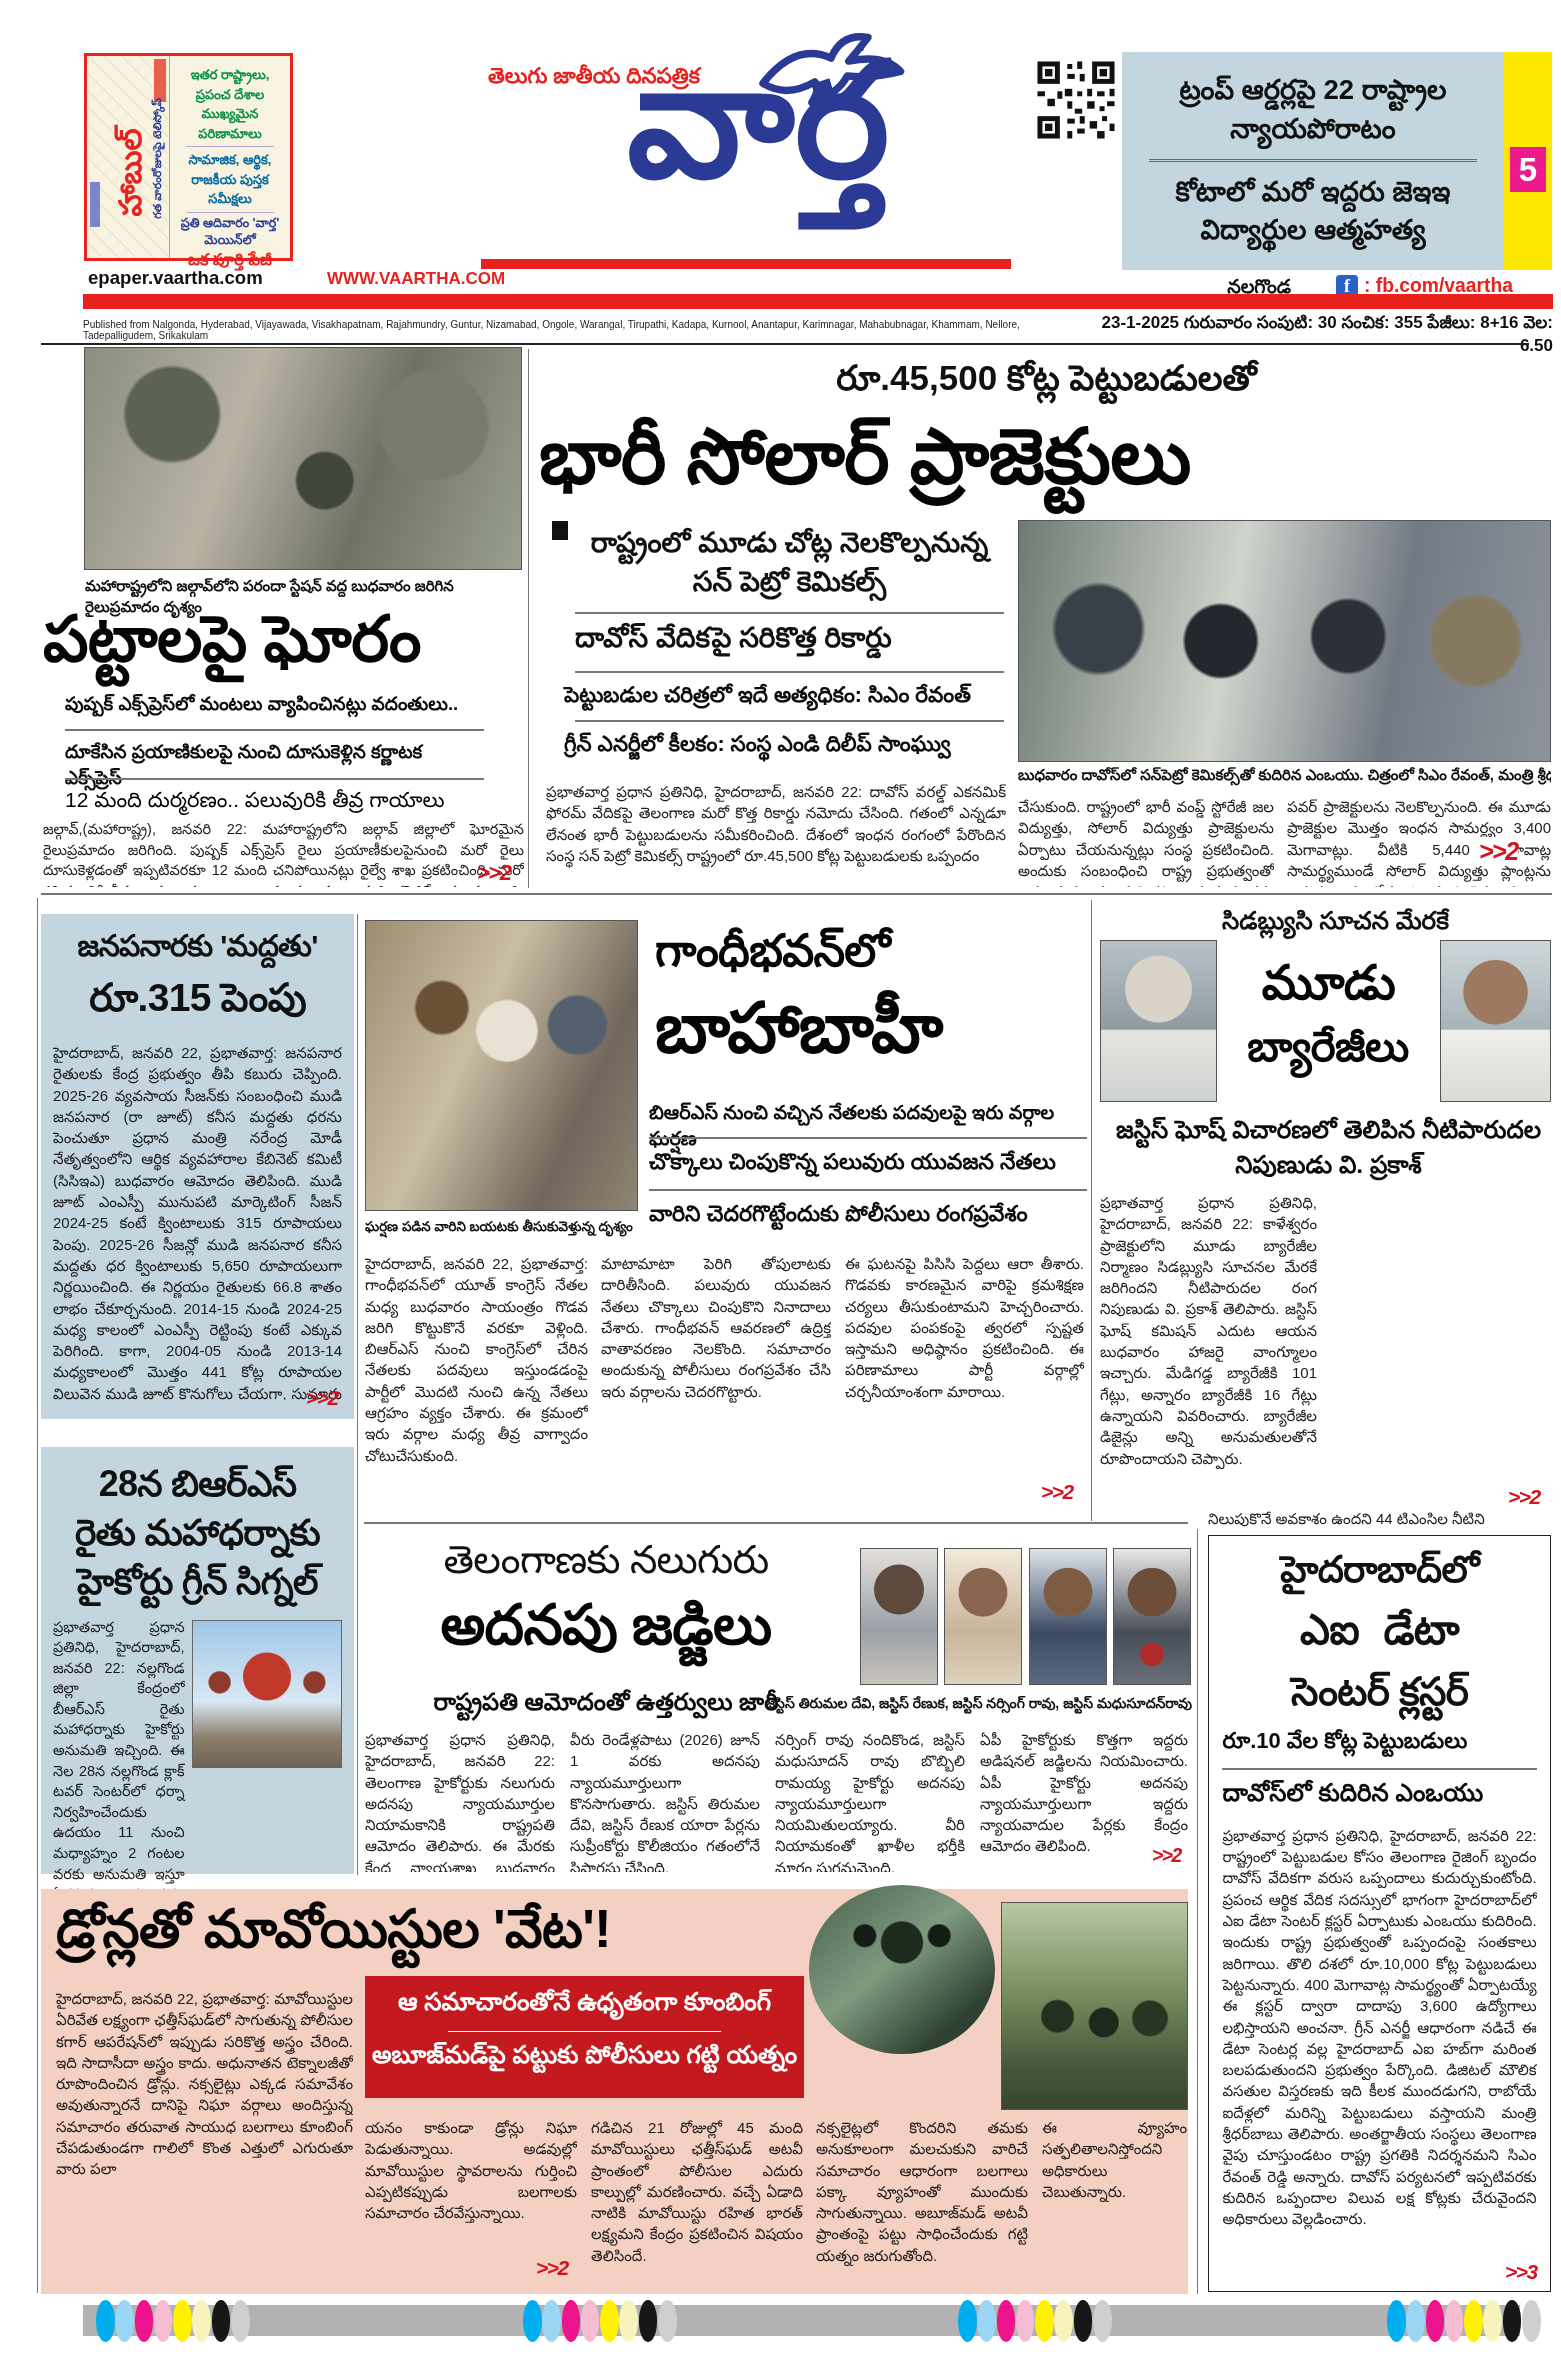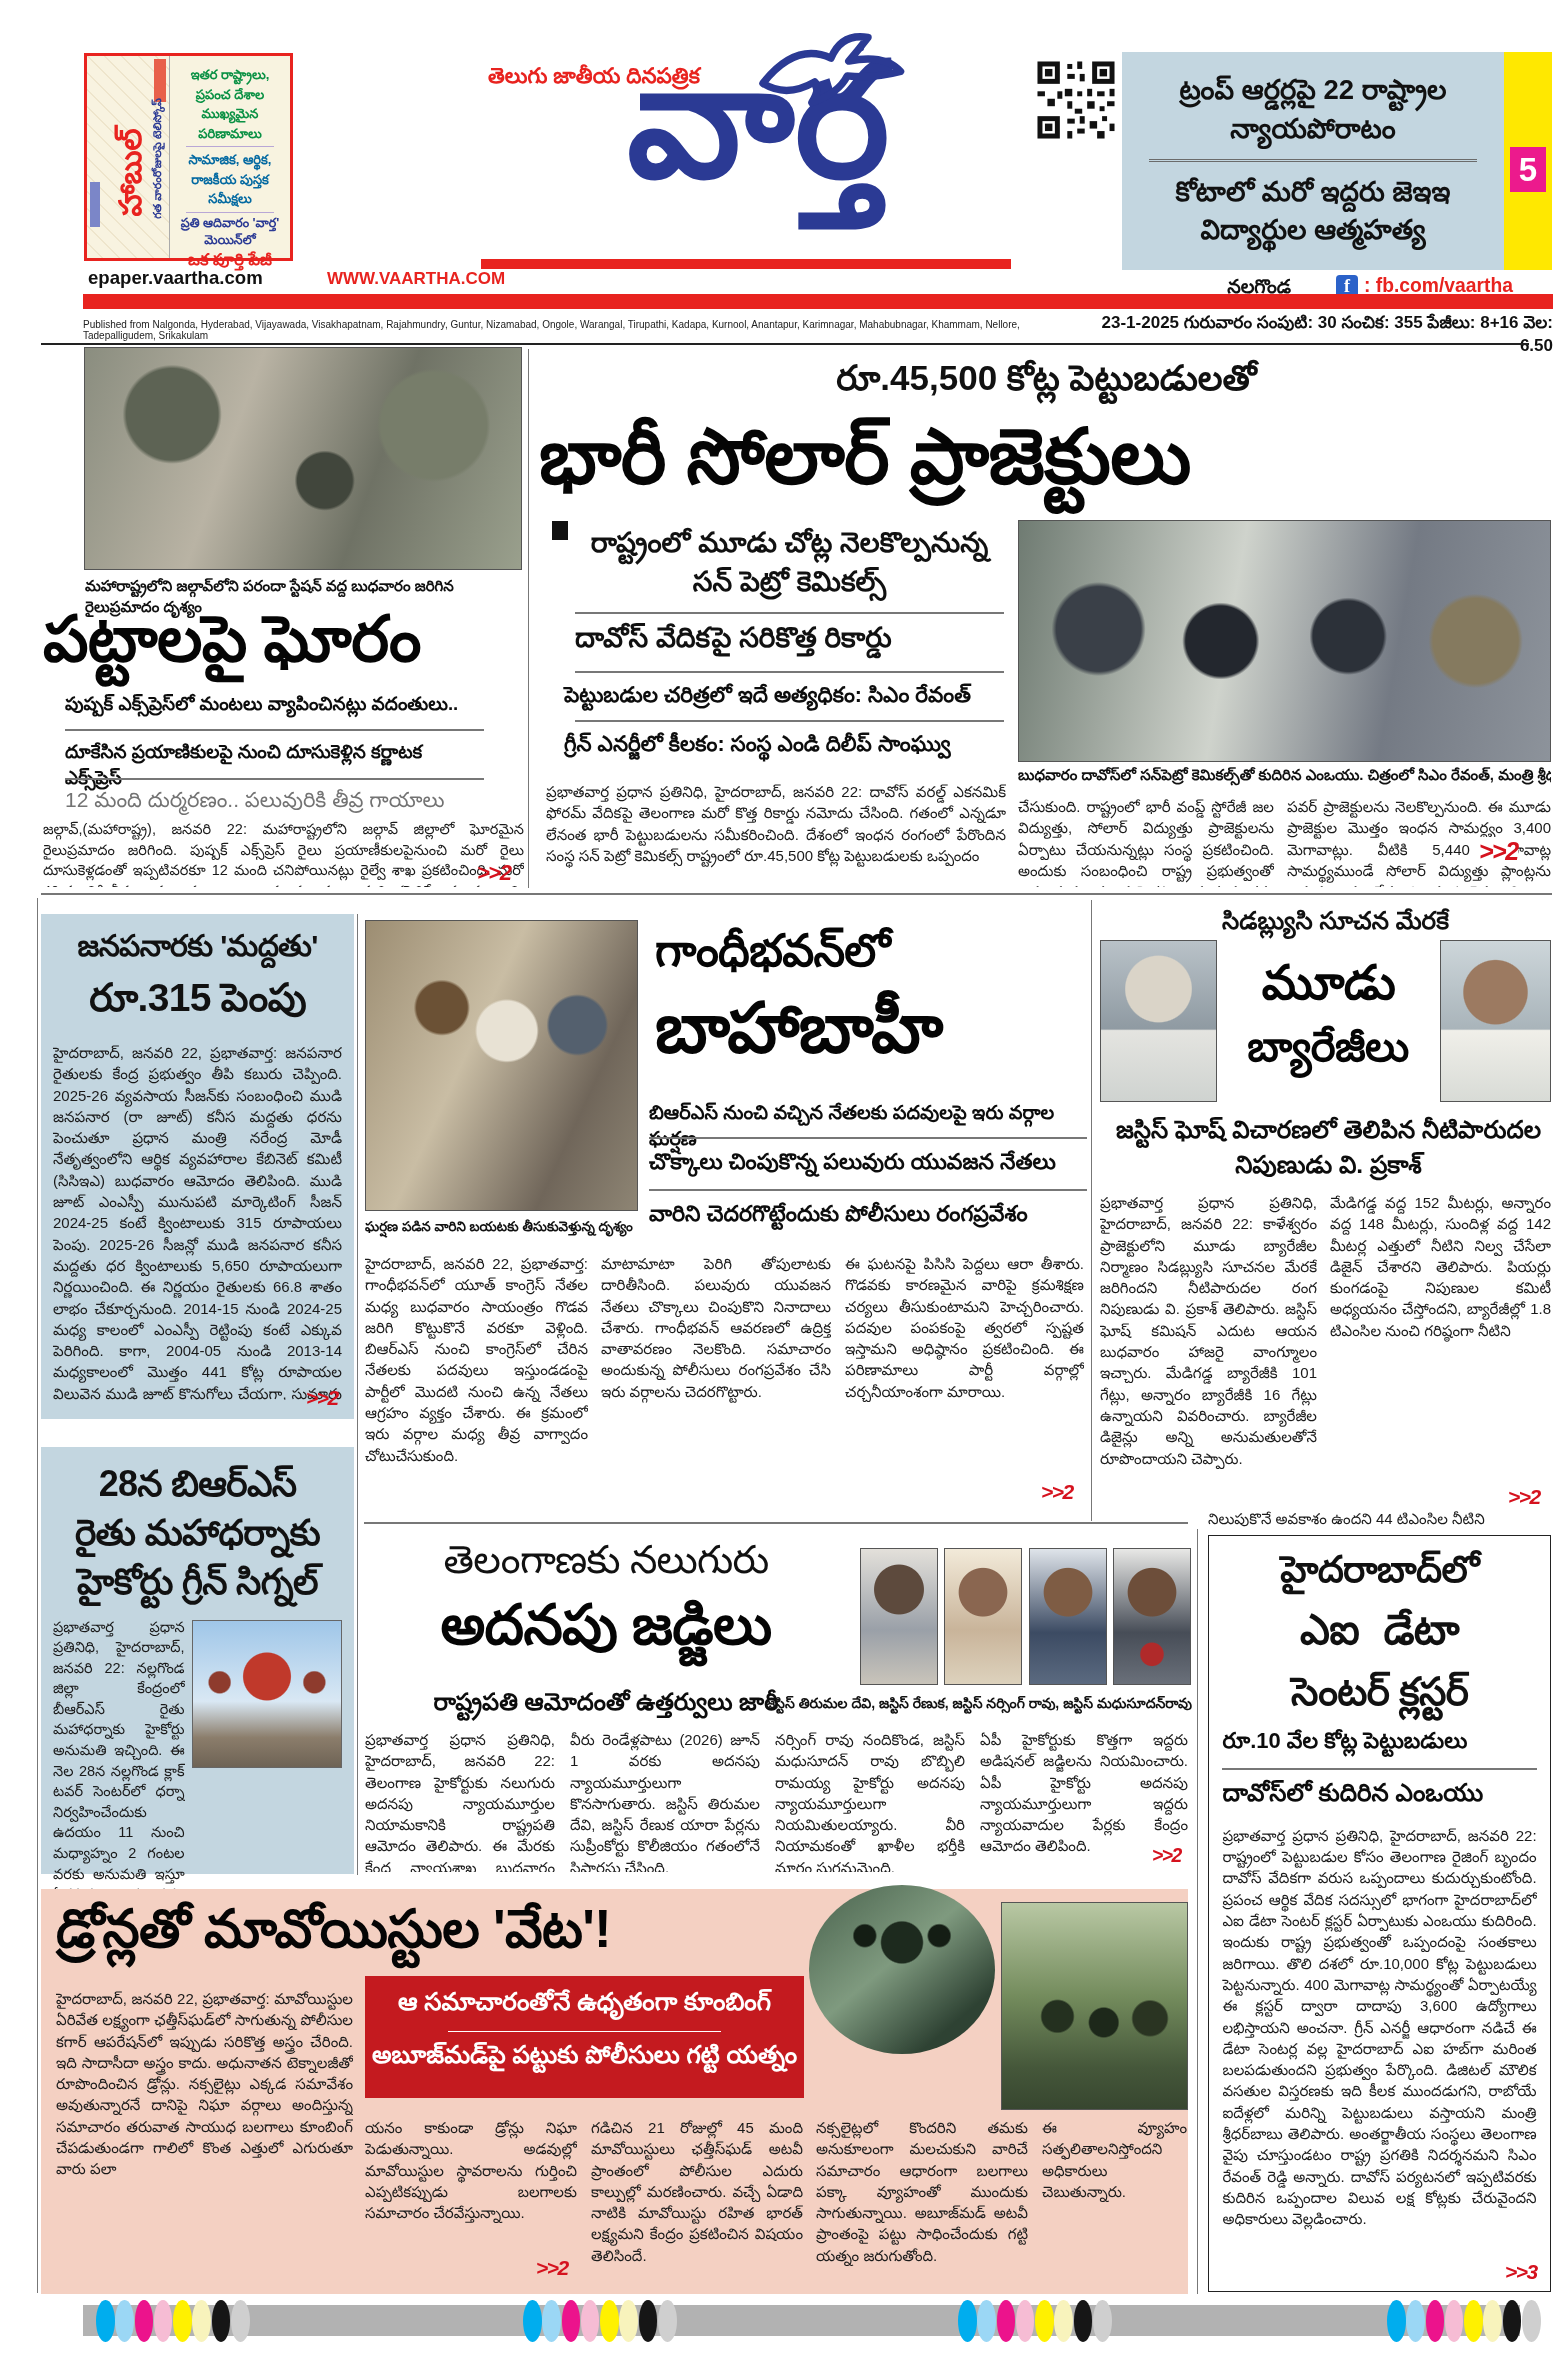--- a/index.html
+++ b/index.html
@@ -136,21 +136,21 @@
       radial-gradient(circle at 55% 60%, #41463c 0 10%, transparent 11%),
       radial-gradient(circle at 80% 35%, #777d6a 0 14%, transparent 15%),
       linear-gradient(110deg,#8a8d7f,#b9b3a4 35%,#6f7265 65%,#9aa08d);"></div>
   <div class="abs" style="left:85px;top:577px;width:442px;font-size:15px;font-weight:600;">మహారాష్ట్రలోని జల్గావ్‌లోని పరందా స్టేషన్ వద్ద బుధవారం జరిగిన రైలుప్రమాదం దృశ్యం</div>
 
   <div class="abs hl" style="left:43px;top:604px;width:482px;font-size:64px;white-space:nowrap;">పట్టాలపై ఘోరం</div>
   <div class="abs deck" style="left:65px;top:693px;width:419px;font-size:18.6px;">పుష్పక్ ఎక్స్‌ప్రెస్‌లో మంటలు వ్యాపించినట్లు వదంతులు..</div>
   <div class="abs rule" style="left:65px;top:729px;width:419px;height:1.5px;"></div>
   <div class="abs deck" style="left:65px;top:741px;width:419px;font-size:18.6px;">దూకేసిన ప్రయాణికులపై నుంచి దూసుకెళ్లిన కర్ణాటక ఎక్స్‌ప్రెస్</div>
   <div class="abs rule" style="left:65px;top:778px;width:419px;height:1.5px;"></div>
-  <div class="abs" style="left:65px;top:788px;width:419px;font-size:21px;font-weight:400;color:#737373;">12 మంది దుర్మరణం.. పలువురికి తీవ్ర గాయాలు</div>
+  <div class="abs" style="left:65px;top:788px;width:419px;font-size:21px;font-weight:400;color:#000000;">12 మంది దుర్మరణం.. పలువురికి తీవ్ర గాయాలు</div>
   <div class="abs body-txt" style="left:43px;top:819px;width:481px;height:68px;font-size:14.5px;">జల్గావ్,(మహారాష్ట్ర), జనవరి 22: మహారాష్ట్రలోని జల్గావ్ జిల్లాలో ఘోరమైన రైలుప్రమాదం జరిగింది. పుష్పక్ ఎక్స్‌ప్రెస్ రైలు ప్రయాణీకులపైనుంచి మరో రైలు దూసుకెళ్లడంతో ఇప్పటివరకూ 12 మంది చనిపోయినట్లు రైల్వే శాఖ ప్రకటించింది. మరో 40 మందికి తీవ్ర గాయాలయ్యాయి. కాగా మృతుల సంఖ్య మరింతపెరిగే అవకాశం ఉంది. క్షతగాత్రులను చికిత్స నిమిత్తం</div>
   <div class="abs jump" style="left:477px;top:860px;font-size:22px;">&gt;&gt;2</div>
 
   <div class="abs" style="left:542px;top:358px;width:1009px;text-align:center;font-size:35px;font-weight:700;">రూ.45,500 కోట్ల పెట్టుబడులతో</div>
   <div class="abs hl" style="left:539px;top:413px;width:1015px;font-size:77px;white-space:nowrap;">భారీ సోలార్ ప్రాజెక్టులు</div>
 
   <div class="abs" style="left:552px;top:521px;width:16.3px;height:19.3px;background:#111;"></div>
   <div class="abs" style="left:575px;top:524px;width:429px;text-align:center;font-size:28px;font-weight:600;line-height:1.38;">రాష్ట్రంలో మూడు చోట్ల నెలకొల్పనున్న సన్ పెట్రో కెమికల్స్</div>
   <div class="abs rule" style="left:575px;top:612px;width:429px;height:1.5px;"></div>
   <div class="abs" style="left:575px;top:622px;width:429px;text-align:left;font-size:28px;font-weight:600;">దావోస్ వేదికపై సరికొత్త రికార్డు</div>
@@ -210,21 +210,20 @@
   <div class="abs photo" style="left:1100px;top:940px;width:117px;height:162px;background:
       radial-gradient(circle at 50% 30%, #dad4c8 0 26%, transparent 27%),
       linear-gradient(#b9c2c8,#8f9aa2 55%,#e4e4e0 56%,#cfd3d0);"></div>
   <div class="abs photo" style="left:1440px;top:940px;width:111px;height:162px;background:
       radial-gradient(circle at 50% 32%, #9c7a61 0 26%, transparent 27%),
       linear-gradient(#cdd6da,#a9b4ba 55%,#f0efe9 56%,#d8dbd6);"></div>
   <div class="abs hl" style="left:1223px;top:956px;width:211px;text-align:center;font-size:48px;">మూడు</div>
   <div class="abs hl" style="left:1208px;top:1023px;width:240px;text-align:center;font-size:42px;white-space:nowrap;">బ్యారేజీలు</div>
   <div class="abs deck" style="left:1106px;top:1113px;width:445px;text-align:center;font-size:24.5px;line-height:1.42;">జస్టిస్ ఘోష్ విచారణలో తెలిపిన నీటిపారుదల నిపుణుడు వి. ప్రకాశ్</div>
   <div class="abs body-txt" style="left:1100px;top:1192px;width:217px;height:312px;">ప్రభాతవార్త ప్రధాన ప్రతినిధి, హైదరాబాద్, జనవరి 22: కాళేశ్వరం ప్రాజెక్టులోని మూడు బ్యారేజీల నిర్మాణం సిడబ్ల్యుసి సూచనల మేరకే జరిగిందని నీటిపారుదల రంగ నిపుణుడు వి. ప్రకాశ్ తెలిపారు. జస్టిస్ ఘోష్ కమిషన్ ఎదుట ఆయన బుధవారం హాజరై వాంగ్మూలం ఇచ్చారు. మేడిగడ్డ బ్యారేజీకి 101 గేట్లు, అన్నారం బ్యారేజీకి 16 గేట్లు ఉన్నాయని వివరించారు. బ్యారేజీల డిజైన్లు అన్ని అనుమతులతోనే రూపొందాయని చెప్పారు.</div>
-  <div class="abs body-txt" style="left:1330px;top:1192px;width:221px;height:297px;">మేడిగడ్డ వద్ద 152 మీటర్లు, అన్నారం వద్ద 148 మీటర్లు, సుందిళ్ల వద్ద 142 మీటర్ల ఎత్తులో నీటిని నిల్వ చేసేలా డిజైన్ చేశారని తెలిపారు. పియర్లు కుంగడంపై నిపుణుల కమిటీ అధ్యయనం చేస్తోందని, బ్యారేజీల్లో 1.8 టిఎంసిల నుంచి గరిష్ఠంగా నీటిని</div>
   <div class="abs jump" style="left:1508px;top:1485px;font-size:21px;">&gt;&gt;2</div>
   <div class="abs body-txt" style="left:1208px;top:1508px;width:297px;height:22px;">నిలుపుకొనే అవకాశం ఉందని 44 టిఎంసిల నీటిని</div>
 
   <div class="abs bluebox" style="left:41px;top:1447px;width:313px;height:427px;padding:13.4px 12px;">
     <div style="text-align:center;font-size:36px;font-weight:800;line-height:1.35;letter-spacing:-0.7px;">
       <div>28న బిఆర్‌ఎస్</div>
       <div>రైతు మహాధర్నాకు</div>
       <div>హైకోర్టు గ్రీన్ సిగ్నల్</div>
     </div>
     <div style="margin-top:10.4px;">

